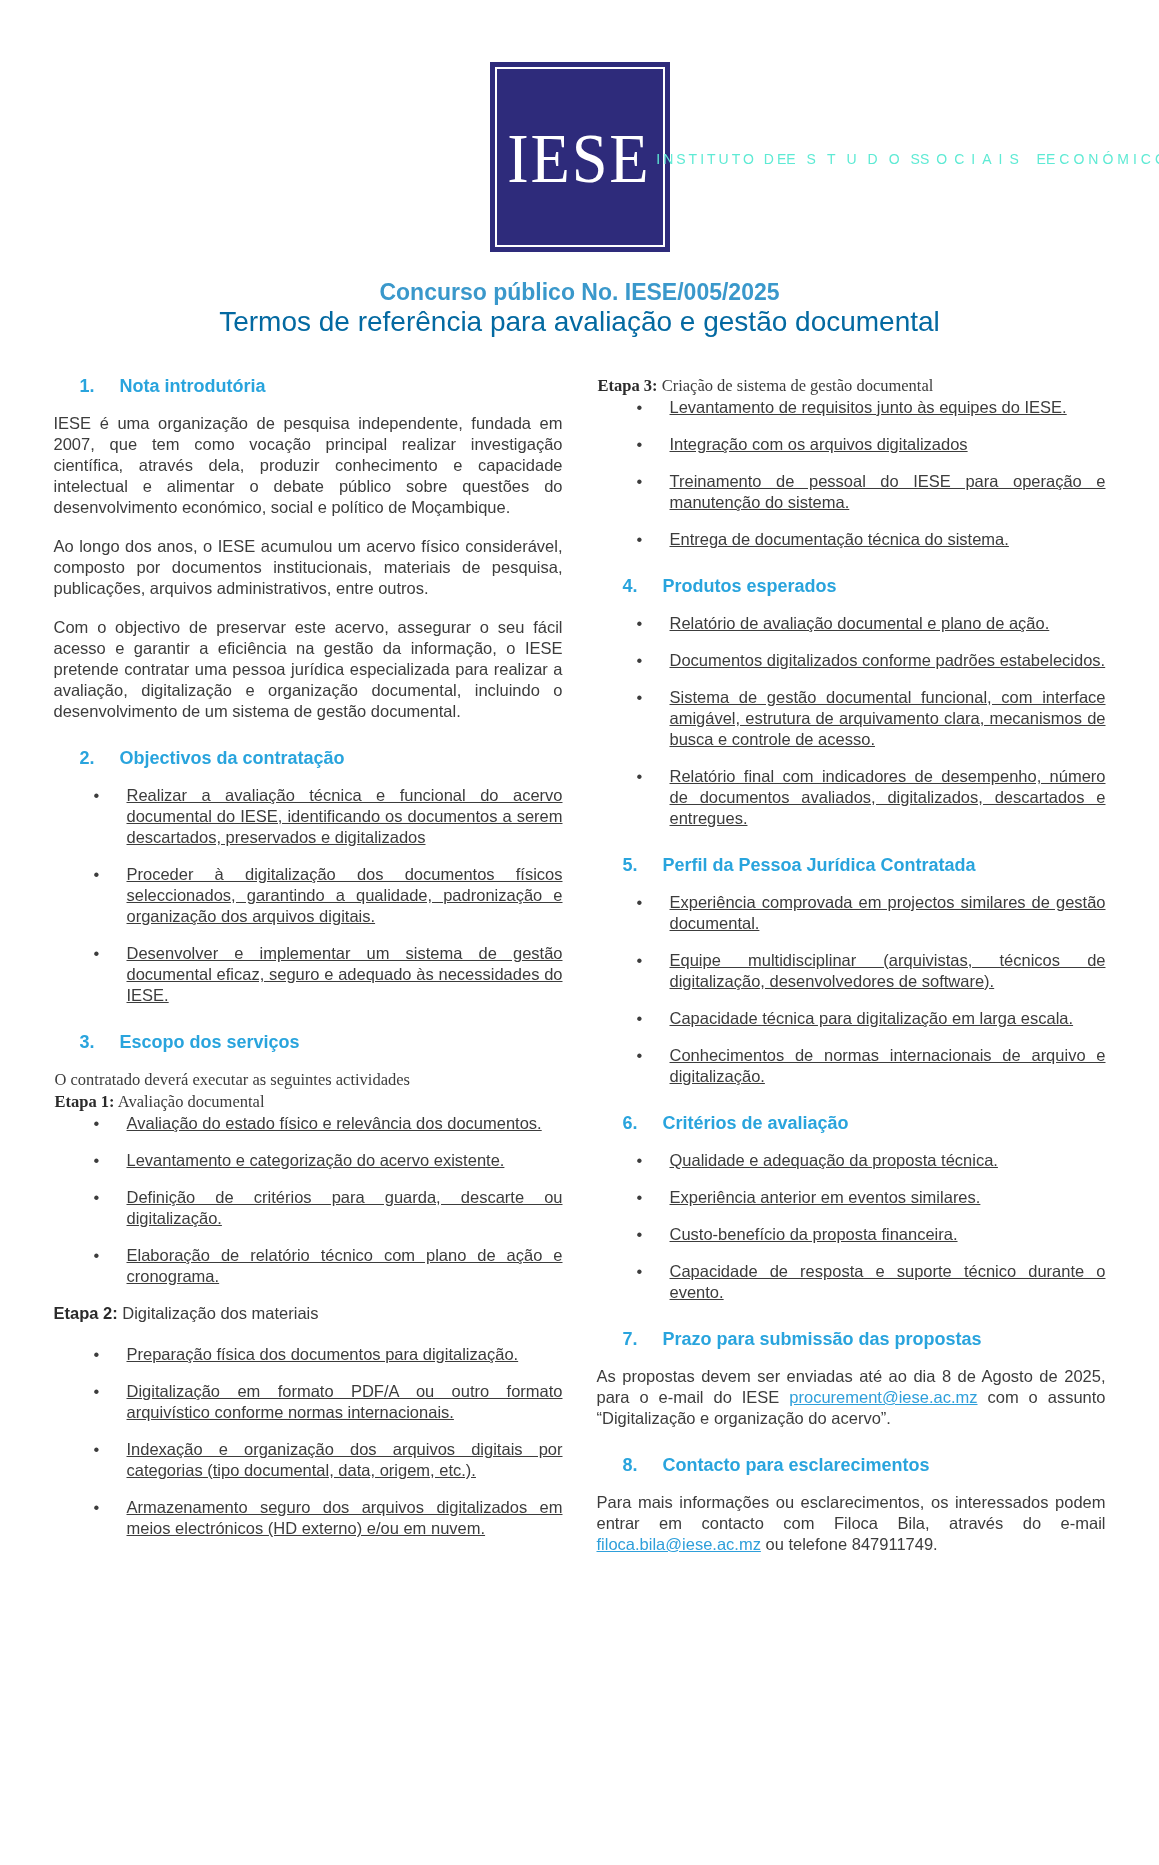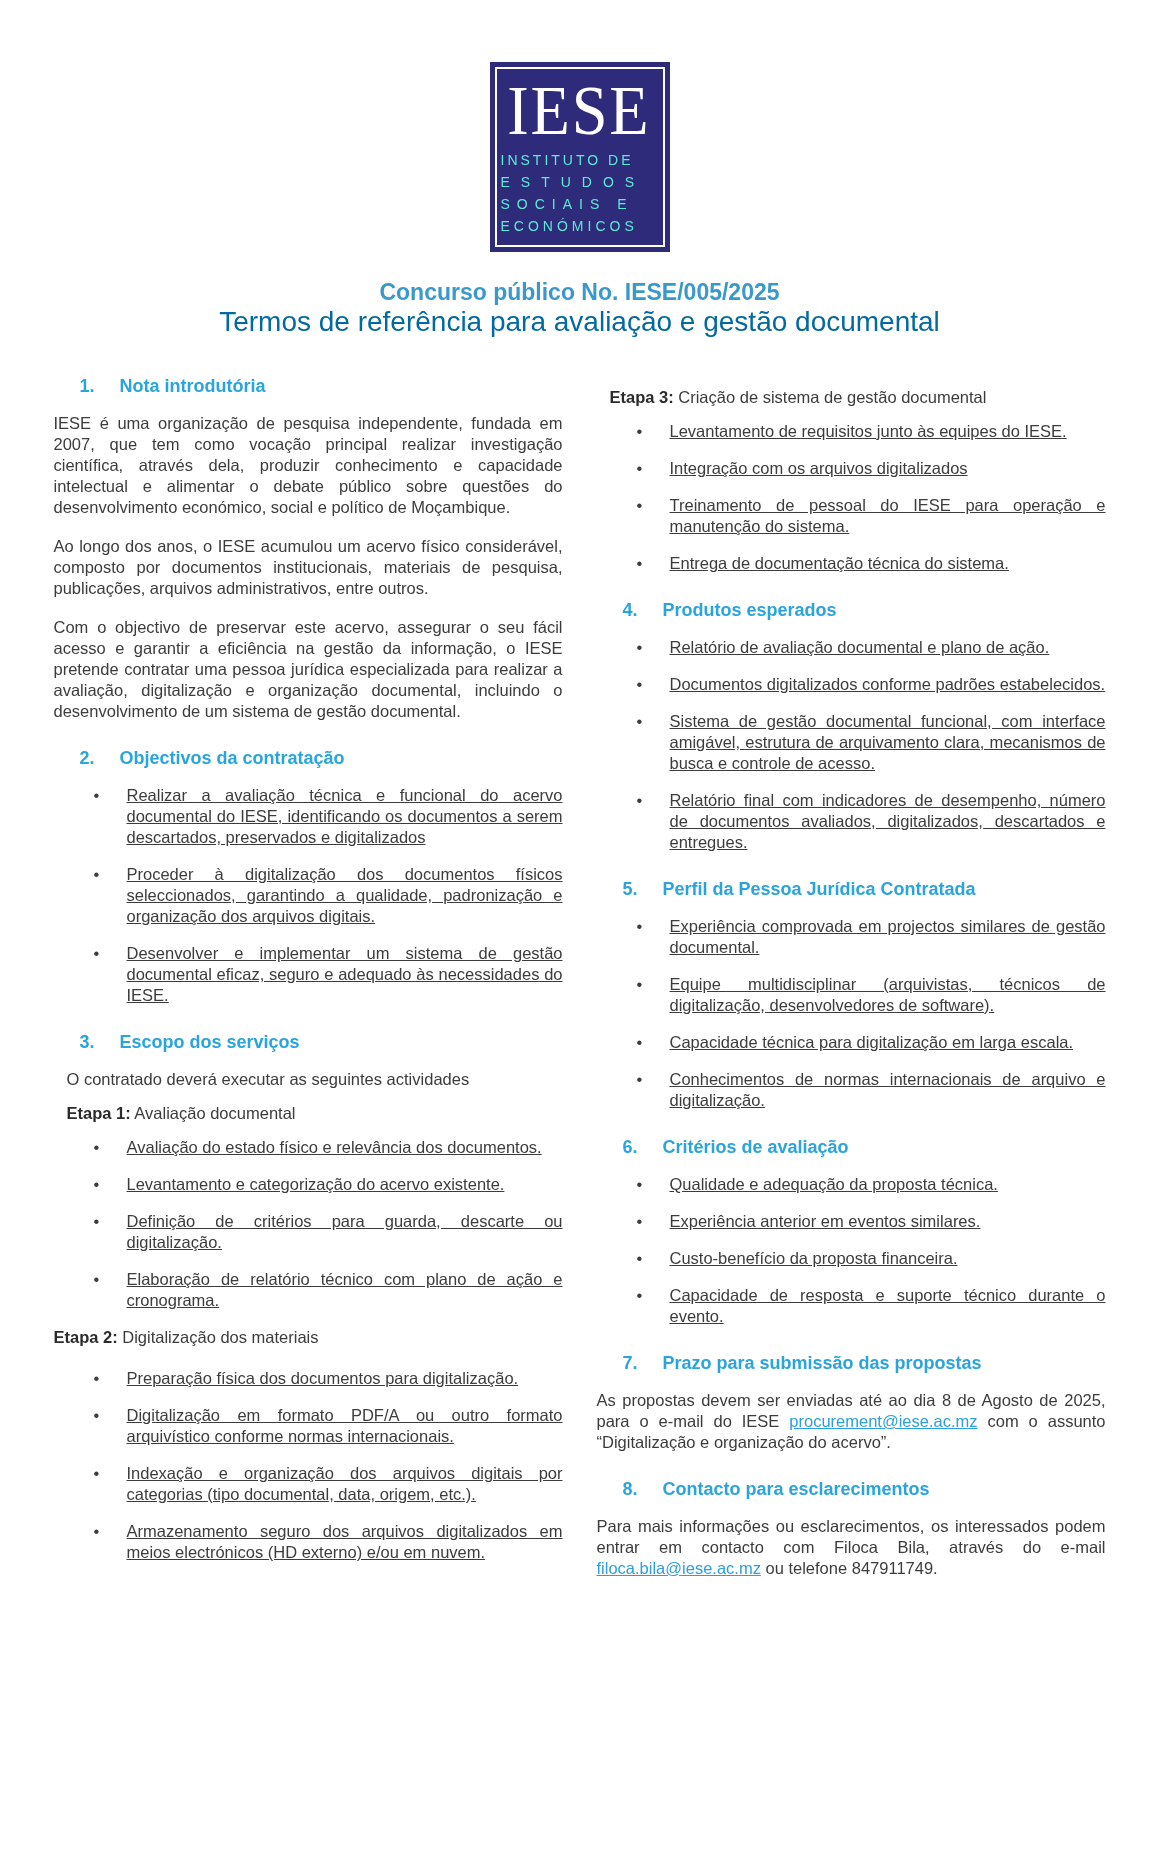--- a/index.html
+++ b/index.html
@@ -12,22 +12,22 @@
   .page{width:1159px;height:1865px;box-sizing:border-box;padding-top:62px;}
 
   
   .header{ text-align:center; }
   .logo{
     width:180px;height:190px;margin:0 auto;
     background:#2e2b7b;box-sizing:border-box;padding:5px;
   }
   .logo-inner{
     border:2px solid #ffffff;height:100%;box-sizing:border-box;
-    display:flex;flex-direction:column;align-items:flex-start;justify-content:flex-start;
-    padding:4px 4px 10px;
+    display:flex;flex-direction:row;align-items:center;justify-content:flex-start;
+    padding:13px 4px 10px;
   }
   .logo-acronym{
     font-family:"Liberation Serif",serif;
     color:#ffffff;font-size:70px;line-height:76px;letter-spacing:2px;
     transform:scaleX(0.92);
   }
   .logo-line{
     color:#5eead4;font-weight:normal;font-size:14px;line-height:22px;
     white-space:nowrap;
   }
@@ -45,21 +45,21 @@
   }
 
   
   .columns{
     width:1052px;margin:36px auto 0;
     display:flex;gap:34px;align-items:flex-start;
   }
   .col{flex:1 1 0;min-width:0;}
 
   p{margin:0 0 18px;font-size:16.5px;line-height:21px;text-align:justify;}
-  p.tight{margin:13px;}
+  p.tight{margin:1px;font-family:Liberation Serif, serif;}
   .etapa{margin:2px 0 20px;text-align:left;}
   .bold{font-weight:bold;color:#2b2b2b;}
 
   .heading{
     margin:26px 0 16px;padding-left:26px;
     font-size:18px;font-weight:bold;color:#29a4dd;
     text-align:left;
   }
   .heading.first{margin-top:2px;}
   .hnum{display:inline-block;min-width:40px;}

